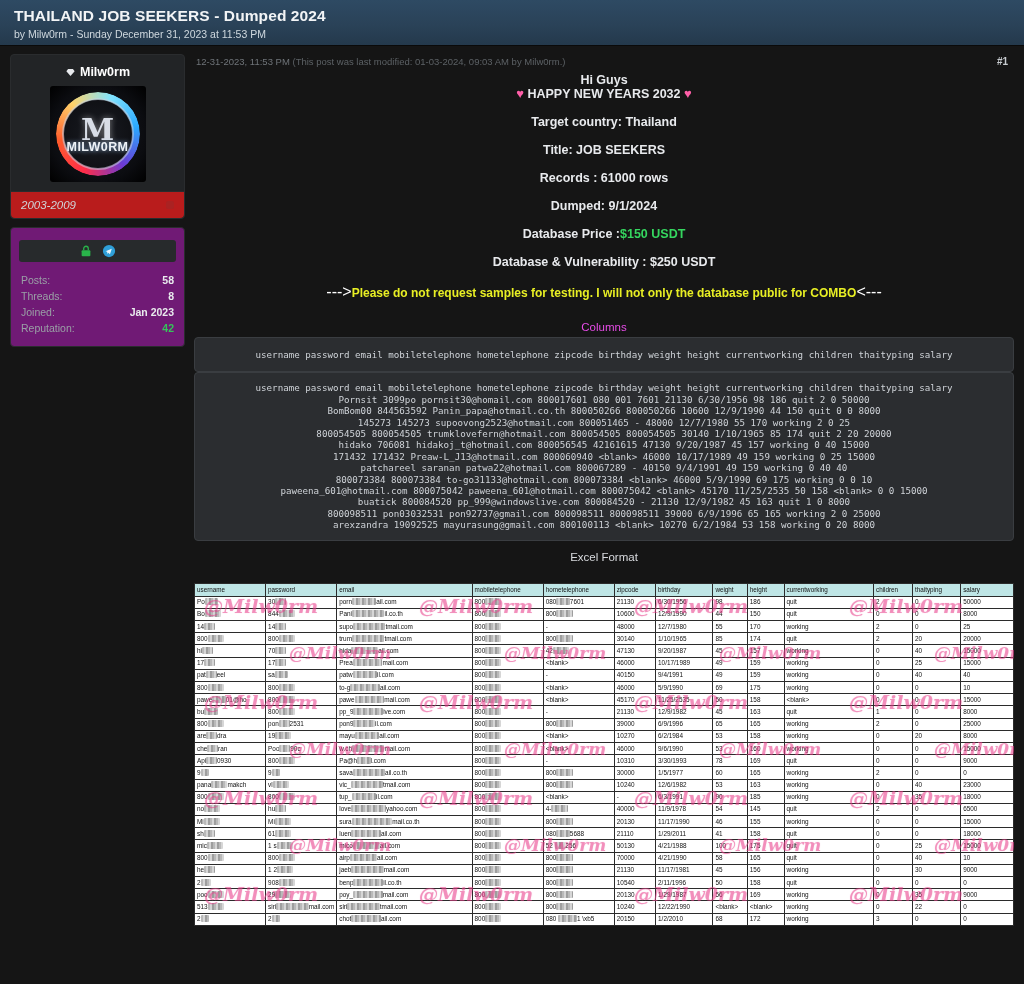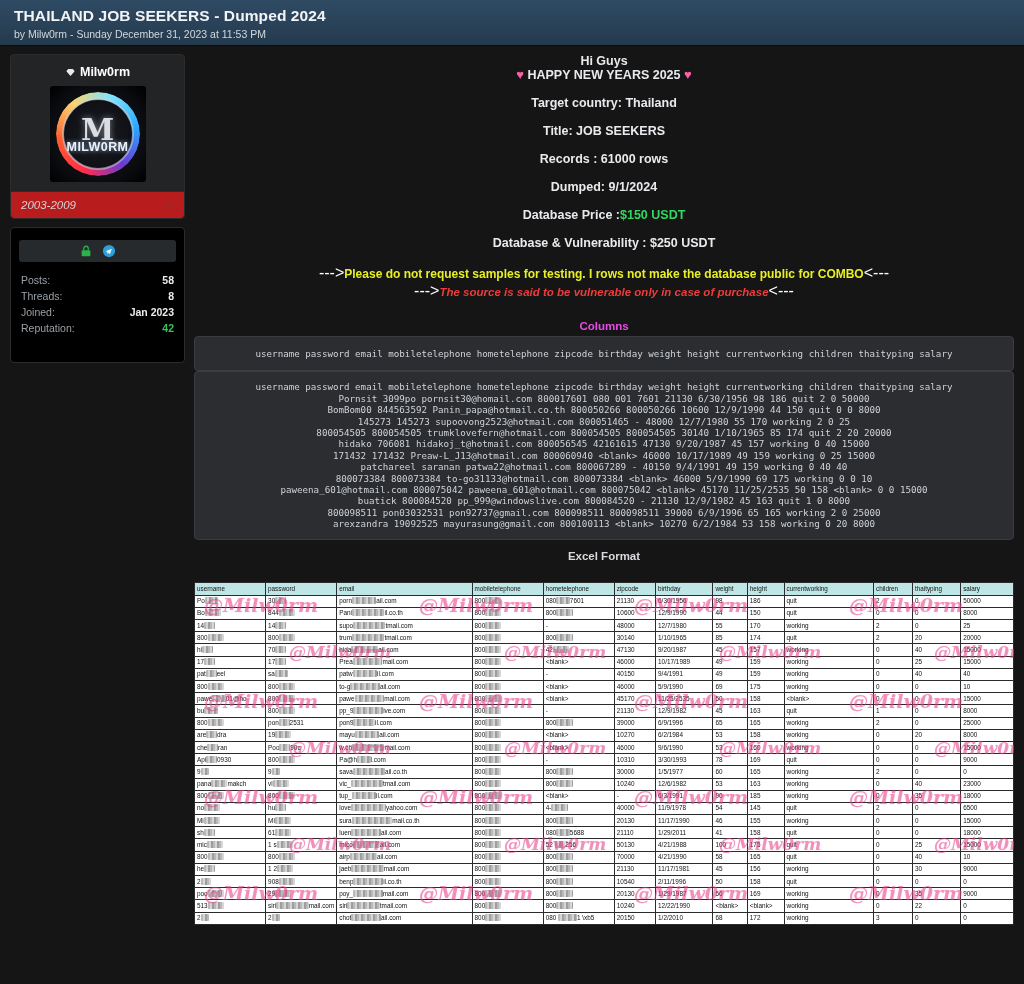--- a/index.html
+++ b/index.html
@@ -66,21 +66,21 @@
     letter-spacing:.4px; color:#eef2f7; text-shadow: 0 0 5px rgba(170,210,255,.8);
   }
   .side-rank {
     background:#b91c1c; border-radius:0 0 4px 4px; margin-top:0;
     padding:7px 10px; display:flex; align-items:center; justify-content:flex-start;
     position:relative; border-top:1px solid #2a2c2e;font-style:italic;
   }
   .side-rank .rank-text { color:#cfd3d7; font-size:11.5px; }
   .rank-dot { position:absolute; right:10px; width:8px; height:8px; background:#a22; border-radius:2px; }
 
-  .side-card2 { background:#000000; border-radius:4px; margin-top:8px; border:1px solid #2a2c2e; padding-bottom:22px; }
+  .side-card2 { background:#701a75; border-radius:4px; margin-top:8px; border:1px solid #2a2c2e; padding-bottom:6px; }
   .side-icons {
     display:flex; justify-content:center; gap:9px; align-items:center;
     background:#272a2c; margin:12px 8px 10px 8px; border-radius:3px; padding:4px 0;
   }
   .ico { width:14px; height:14px; display:block; }
   .stats { padding: 0 10px 4px 10px; }
   .stat-row { display:flex; justify-content:space-between; font-size:10.5px; line-height:16px; }
   .stat-k { color:#9aa0a6; }
   .stat-v { color:#e8eaed; font-weight:700; }
   .stat-v.green { color:#35c45a; }
@@ -99,21 +99,21 @@
   .ln { font-size:12.5px; font-weight:700; line-height:14px; }
   .sp { height:14px; }
   .sp-sm { height:10px; }
   .heart { color:#ff5fa8; font-size:13px; }
   .price-green { color:#35d65f; }
   .yellow-line { color:#e8ef24; font-weight:700; font-size:12px; }
   .arrow-w { color:#ffffff; }
   .red-italic { color:#ef3b3b; font-style:italic; font-weight:700; font-size:11.5px; }
   .contact { color:#35d65f; font-style:italic; font-weight:700; font-size:13px; letter-spacing:.6px; }
 
-  .section-title { text-align:center; font-size:11.5px; font-weight:700; margin:10px 0 4px 0; }
+  .section-title { text-align:center; font-size:11.5px; font-weight:400; margin:10px 0 4px 0; }
   .t-columns { color:#e84ce8; }
   .t-sample  { color:#e8ef24; }
   .t-excel   { color:#d8dade; }
 
   .codebox {
     background:#2b2d30; border:1px solid #3a3d41; border-radius:4px;
     padding:9px 10px; color:#cfd3d8;
     font-family:"DejaVu Sans Mono","Liberation Mono",monospace;
     font-size:9.2px; line-height:11.4px; text-align:center; white-space:pre-wrap;
     word-break:break-word;
@@ -214,48 +214,52 @@
           </div>
           <div class="stat-row">
             <span class="stat-k">Reputation:</span>
             <span class="stat-v green">42</span>
           </div>
         </div>
       </div>
     </div>
 
     <div class="post">
+      <div class="post-meta">
+        <div class="pm-left">
+          <span>12-31-2023, 11:53 PM</span>
+          <span class="dim">(This post was last modified: 01-03-2024, 09:03 AM by Milw0rm.)</span>
+        </div>
+        <div class="post-num">#1</div>
+      </div>
 
       <div class="post-body">
         <div class="ctr ln">Hi Guys</div>
         <div class="ctr ln">
           <span class="heart">♥</span>
-          <span>HAPPY NEW YEARS 2025</span>
+          <span>HAPPY NEW YEARS 2032</span>
           <span class="heart">♥</span>
         </div>
         <div class="sp"></div>
         <div class="ctr ln">Target country: Thailand</div>
         <div class="sp"></div>
         <div class="ctr ln">Title: JOB SEEKERS</div>
         <div class="sp"></div>
         <div class="ctr ln">Records : 61000 rows</div>
         <div class="sp"></div>
         <div class="ctr ln">Dumped: 9/1/2024</div>
         <div class="sp"></div>
         <div class="ctr ln">
           <span>Database Price :</span><span class="price-green">$150 USDT</span>
         </div>
         <div class="sp"></div>
         <div class="ctr ln">Database &amp; Vulnerability : $250 USDT</div>
         <div class="sp"></div>
         <div class="ctr">
-          <span class="arrow-w">---&gt;</span><span class="yellow-line">Please do not request samples for testing. I rows not make the database public for COMBO</span><span class="arrow-w">&lt;---</span>
-        </div>
-        <div class="ctr">
-          <span class="arrow-w">---&gt;</span><span class="red-italic">The source is said to be vulnerable only in case of purchase</span><span class="arrow-w">&lt;---</span>
+          <span class="arrow-w">---&gt;</span><span class="yellow-line">Please do not request samples for testing. I will not only the database public for COMBO</span><span class="arrow-w">&lt;---</span>
         </div>
         <div class="sp-sm"></div>
 
         <div class="section-title t-columns">Columns</div>
         <div class="codebox cols">username password email mobiletelephone hometelephone zipcode birthday weight height currentworking children thaityping salary</div>
 
         <div class="codebox" id="sample-box">username password email mobiletelephone hometelephone zipcode birthday weight height currentworking children thaityping salary
 Pornsit 3099po pornsit30@homail.com 800017601 080 001 7601 21130 6/30/1956 98 186 quit 2 0 50000
 BomBom00 844563592 Panin_papa@hotmail.co.th 800050266 800050266 10600 12/9/1990 44 150 quit 0 0 8000
 145273 145273 supoovong2523@hotmail.com 800051465 - 48000 12/7/1980 55 170 working 2 0 25

